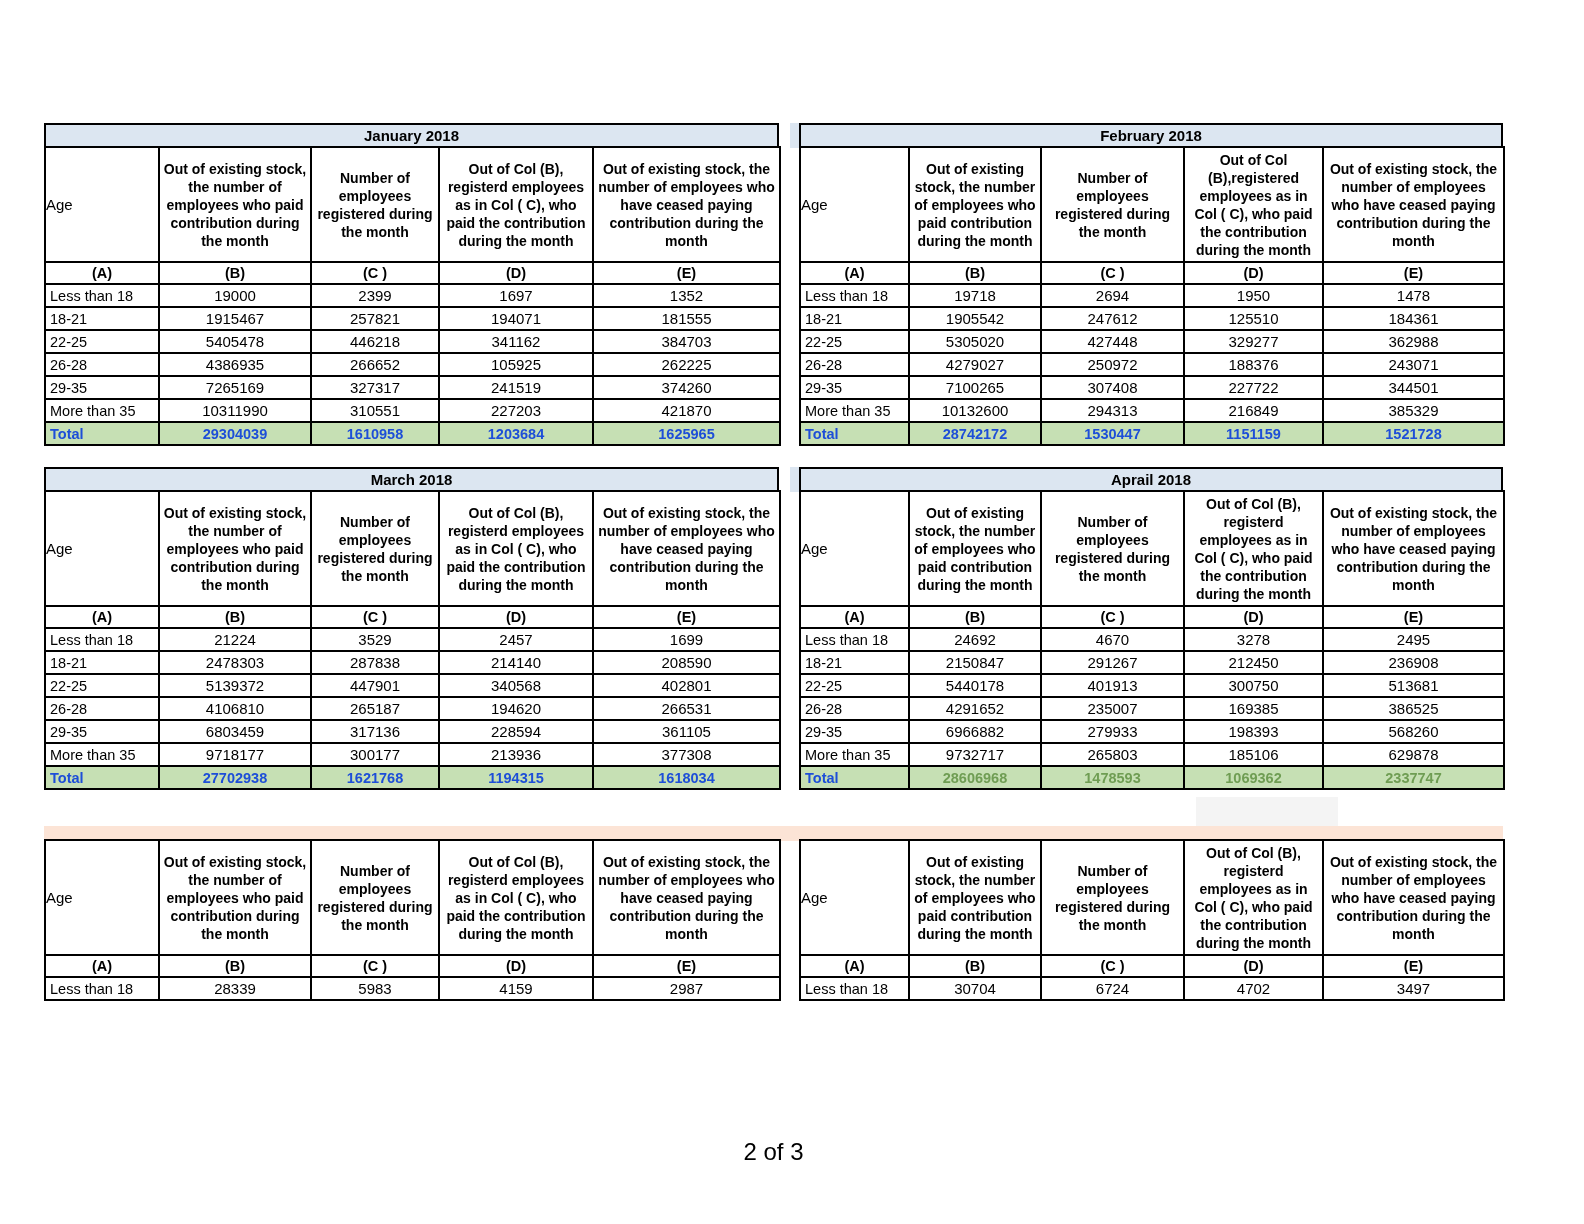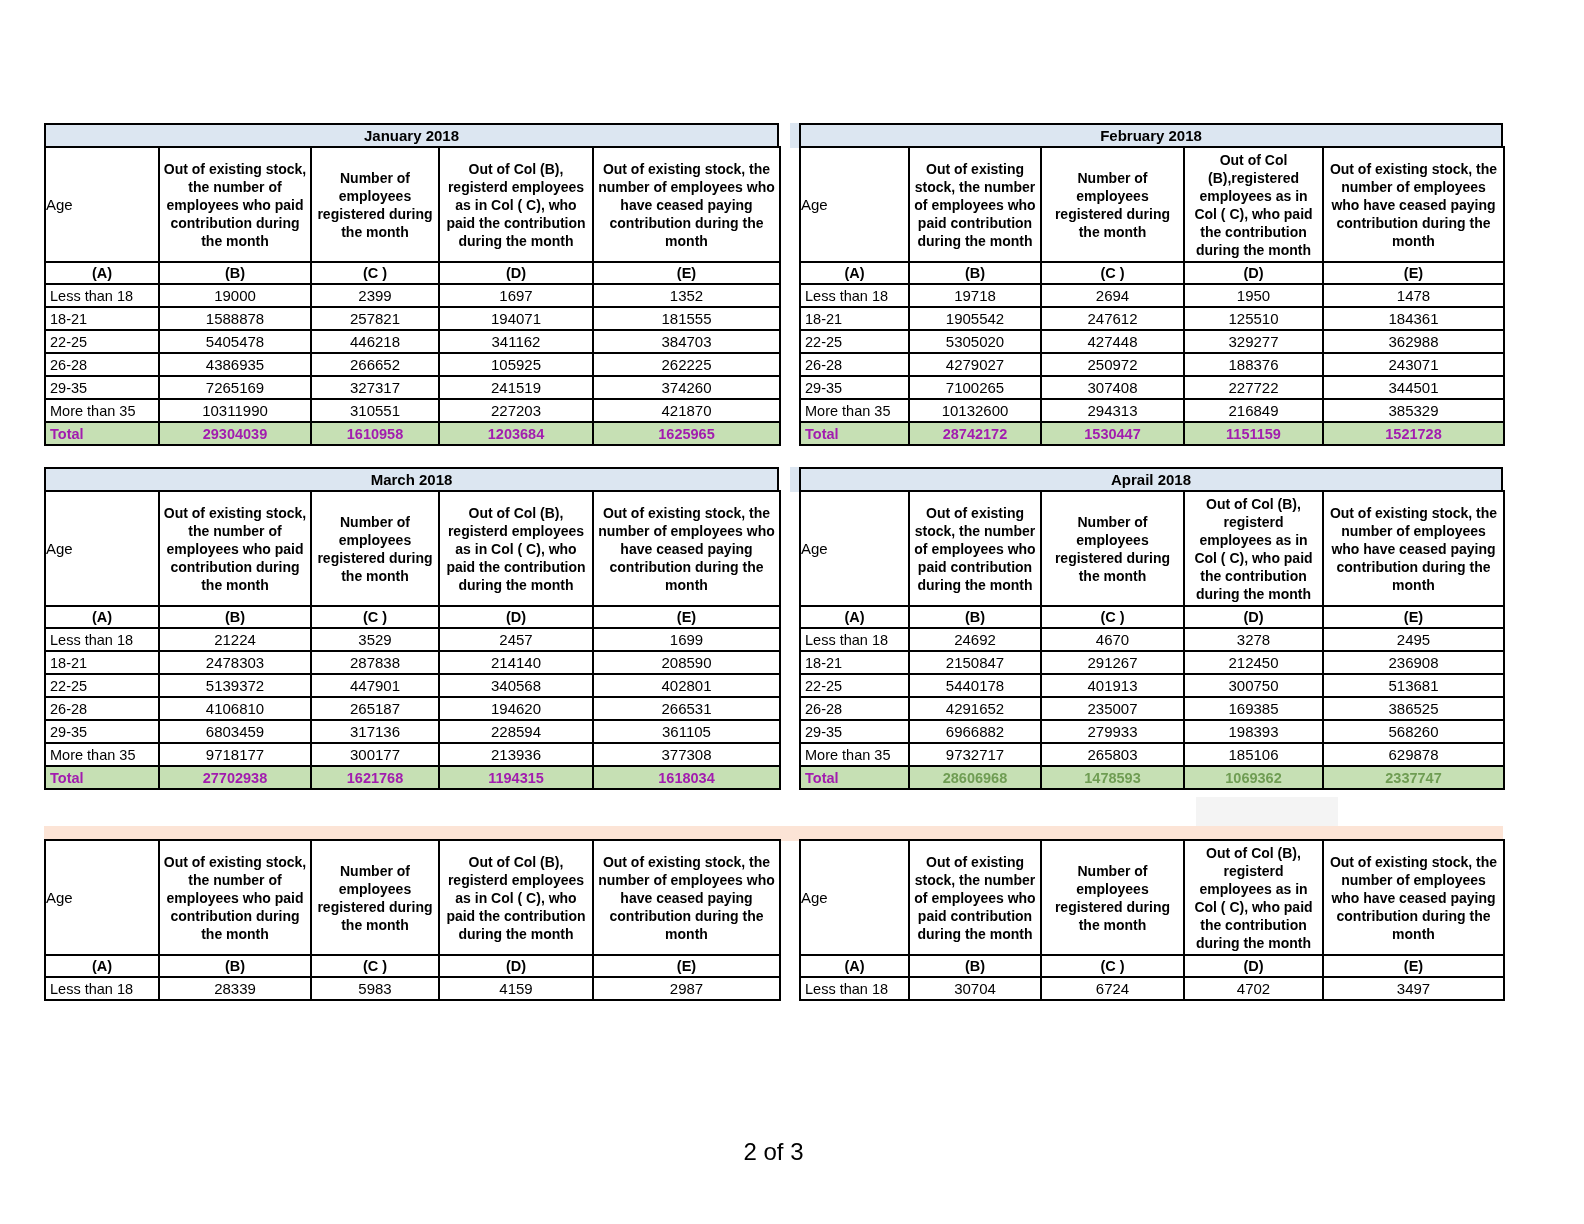--- a/index.html
+++ b/index.html
@@ -28,21 +28,21 @@
   tr.hdr td { font-weight:bold; text-align:center; height:113px; padding:0 2px; }
   tr.hdr td.agecell { font-weight:normal; text-align:left; padding-left:0; }
   .hwrap {
     height:109px; overflow:hidden; display:flex; align-items:center; justify-content:center;
     font-size:14px; line-height:18px;
   }
   tr.letters td { font-weight:bold; text-align:center; height:20px; font-size:14.5px; }
   tr.data td { height:21px; text-align:center; font-size:15px; }
   tr.data td.agecell { text-align:left; padding-left:4px; font-size:14.5px; }
   tr.total td {
-    background:#c6e0b4; font-weight:bold; color:#a21caf; height:21px;
+    background:#c6e0b4; font-weight:bold; color:#1d4ed8; height:21px;
     text-align:center; font-size:14.5px;
   }
   tr.total td.agecell { text-align:left; padding-left:4px; }
   tr.total.muted td.valcell { color:#6f9d53; }
   .peach-band { position:absolute; left:44px; top:826px; width:1459px; height:15px; background:#fce4d6; }
   .gray-artifact { position:absolute; left:1196px; top:797px; width:142px; height:29px; background:#f4f4f4; }
   .footer {
     position:absolute; left:44px; top:1138px; width:1459px; text-align:center;
     font-size:24px; color:#000;
   }
@@ -87,21 +87,21 @@
             </tr>
             <tr class="data">
               <td class="agecell">Less than 18</td>
               <td class="valcell">19000</td>
               <td class="valcell">2399</td>
               <td class="valcell">1697</td>
               <td class="valcell">1352</td>
             </tr>
             <tr class="data">
               <td class="agecell">18-21</td>
-              <td class="valcell">1588878</td>
+              <td class="valcell">1915467</td>
               <td class="valcell">257821</td>
               <td class="valcell">194071</td>
               <td class="valcell">181555</td>
             </tr>
             <tr class="data">
               <td class="agecell">22-25</td>
               <td class="valcell">5405478</td>
               <td class="valcell">446218</td>
               <td class="valcell">341162</td>
               <td class="valcell">384703</td>

